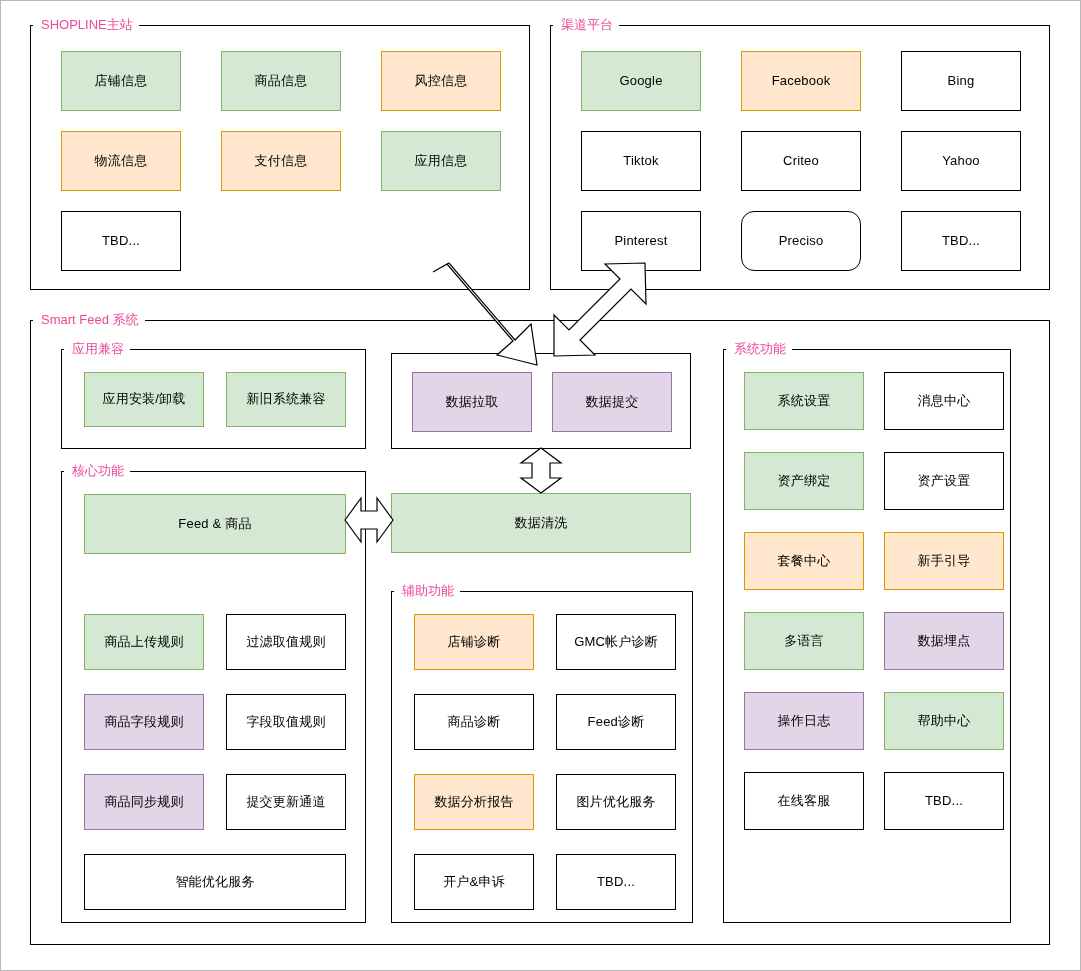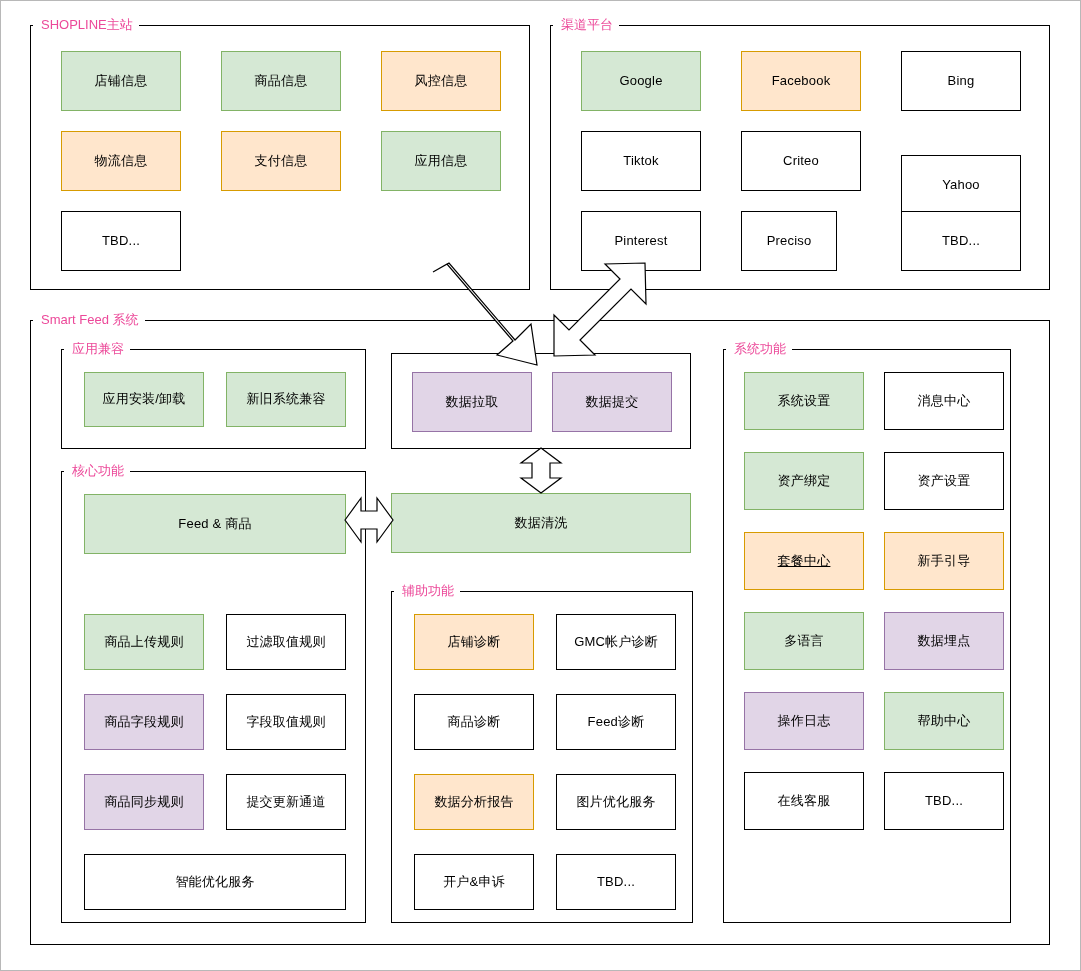--- a/index.html
+++ b/index.html
@@ -98,24 +98,24 @@
   <div class="group" style="left:550px;top:25px;width:500px;height:265px;">
     <div class="label-gap" style="left: 2px; width: 66px;"></div>
     <div class="group-label">渠道平台</div>
 
     <div class="node green" style="left:30px;top:25px;width:120px;height:60px;">Google</div>
     <div class="node orange" style="left:190px;top:25px;width:120px;height:60px;">Facebook</div>
     <div class="node plain" style="left:350px;top:25px;width:120px;height:60px;">Bing</div>
 
     <div class="node plain" style="left:30px;top:105px;width:120px;height:60px;">Tiktok</div>
     <div class="node plain" style="left:190px;top:105px;width:120px;height:60px;">Criteo</div>
-    <div class="node plain" style="left:350px;top:105px;width:120px;height:60px;margin-top:24px;">Yahoo</div>
+    <div class="node plain" style="left:350px;top:105px;width:120px;height:60px;">Yahoo</div>
 
     <div class="node plain" style="left:30px;top:185px;width:120px;height:60px;">Pinterest</div>
-    <div class="node plain" style="left:190px;top:185px;width:96px;height:60px;">Preciso</div>
+    <div class="node plain" style="left:190px;top:185px;width:120px;height:60px;border-radius:13px;">Preciso</div>
     <div class="node plain" style="left:350px;top:185px;width:120px;height:60px;">TBD...</div>
   </div>
 
   <div class="group" style="left:30px;top:320px;width:1020px;height:625px;">
     <div class="label-gap" style="left: 2px; width: 112px;"></div>
     <div class="group-label">Smart Feed 系统</div>
 
     <div class="group" style="left:30px;top:28px;width:305px;height:100px;">
       <div class="label-gap" style="left: 2px; width: 66px;"></div>
       <div class="group-label">应用兼容</div>
@@ -169,21 +169,21 @@
     <div class="group" style="left:692px;top:28px;width:288px;height:574px;">
       <div class="label-gap" style="left: 2px; width: 66px;"></div>
       <div class="group-label">系统功能</div>
 
       <div class="node green" style="left:20px;top:22px;width:120px;height:58px;">系统设置</div>
       <div class="node plain" style="left:160px;top:22px;width:120px;height:58px;">消息中心</div>
 
       <div class="node green" style="left:20px;top:102px;width:120px;height:58px;">资产绑定</div>
       <div class="node plain" style="left:160px;top:102px;width:120px;height:58px;">资产设置</div>
 
-      <div class="node orange" style="left:20px;top:182px;width:120px;height:58px;text-decoration:underline;">套餐中心</div>
+      <div class="node orange" style="left:20px;top:182px;width:120px;height:58px;">套餐中心</div>
       <div class="node orange" style="left:160px;top:182px;width:120px;height:58px;">新手引导</div>
 
       <div class="node green" style="left:20px;top:262px;width:120px;height:58px;">多语言</div>
       <div class="node purple" style="left:160px;top:262px;width:120px;height:58px;">数据埋点</div>
 
       <div class="node purple" style="left:20px;top:342px;width:120px;height:58px;">操作日志</div>
       <div class="node green" style="left:160px;top:342px;width:120px;height:58px;">帮助中心</div>
 
       <div class="node plain" style="left:20px;top:422px;width:120px;height:58px;">在线客服</div>
       <div class="node plain" style="left:160px;top:422px;width:120px;height:58px;">TBD...</div>

